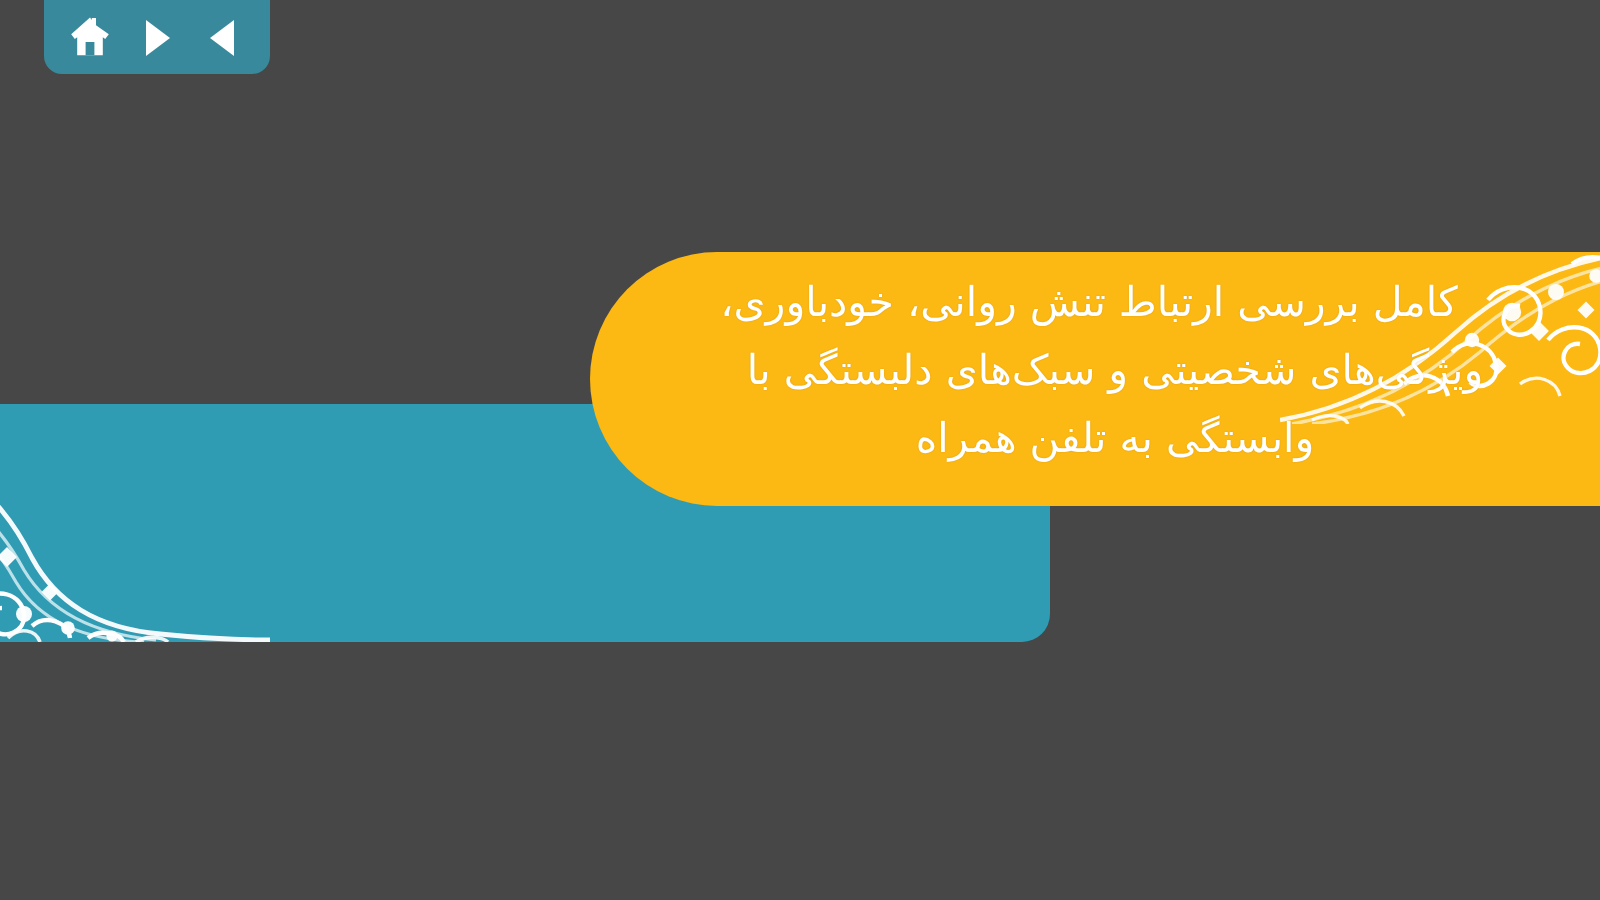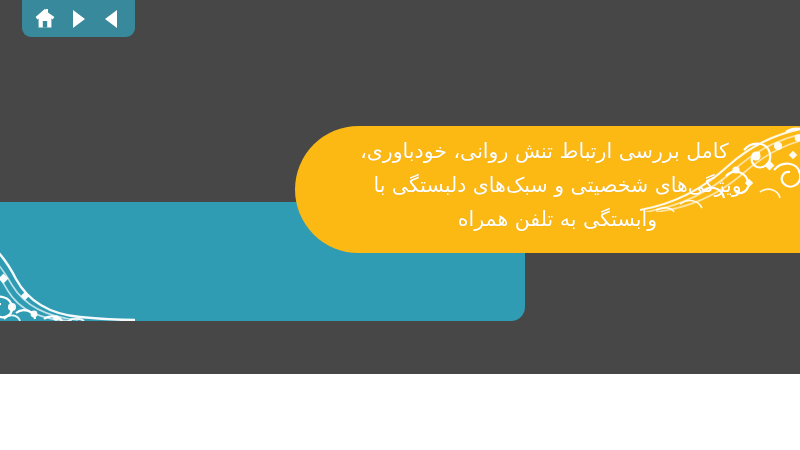--- a/index.html
+++ b/index.html
@@ -3,21 +3,21 @@
 <meta charset="utf-8">
 <style>
   html, body {
     margin: 0;
     padding: 0;
     background: #ffffff;
   }
   .stage {
     position: relative;
     width: 800px;
-    height: 374px;
+    height: 450px;
     overflow: hidden;
     background: #474747;
     font-family: "DejaVu Sans", "Liberation Sans", sans-serif;
   }
 
   
   .navbar {
     position: absolute;
     left: 22px;
     top: 0;

